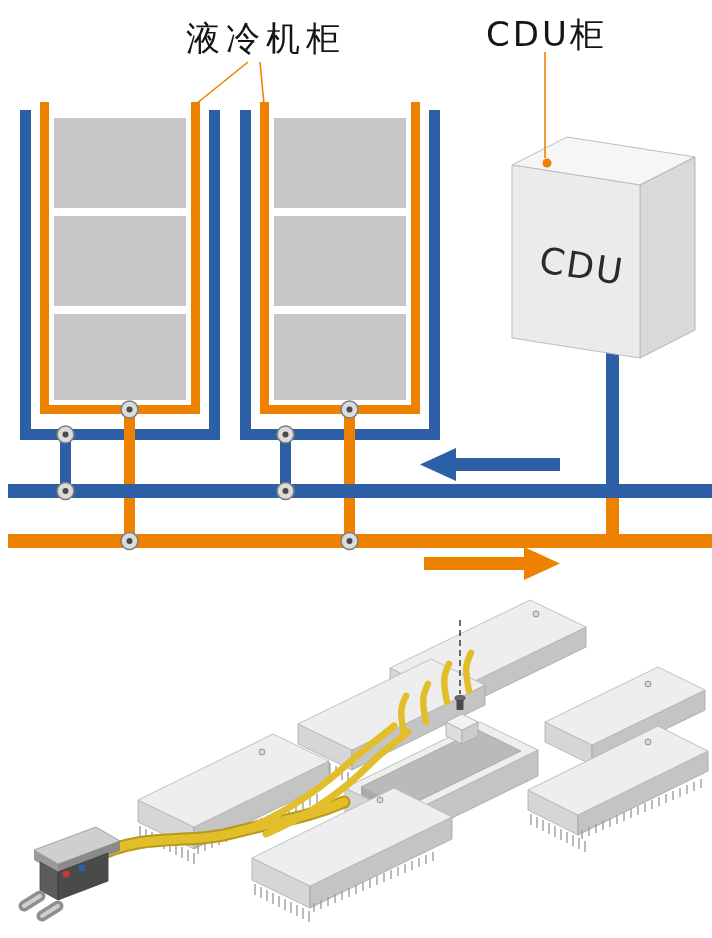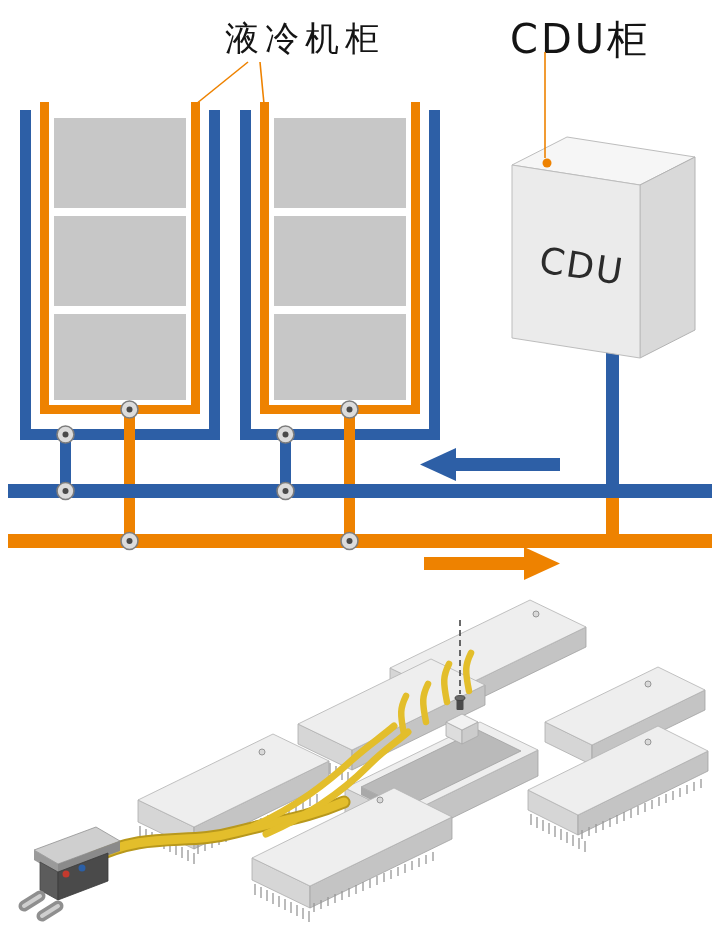--- a/index.html
+++ b/index.html
@@ -4,22 +4,22 @@
 <style>
   html,body{margin:0;padding:0;background:#fff;}
   .canvas{
     position:relative;width:712px;height:938px;background:#fff;overflow:hidden;
     font-family:"DejaVu Sans",sans-serif;
   }
   .callout{
     position:absolute;color:#141414;white-space:nowrap;
     font-family:"DejaVu Sans",sans-serif;
   }
-  .callout.cabinet{left:186px;top:16px;font-size:34px;letter-spacing:6px;margin-left:39px;}
-  .callout.cdu{left:510px;top:12px;font-size:40px;letter-spacing:3px;}
+  .callout.cabinet{left:186px;top:16px;font-size:34px;letter-spacing:6px;}
+  .callout.cdu{left:486px;top:12px;font-size:34px;letter-spacing:3px;}
   svg{position:absolute;left:0;top:0;}
   svg text{font-family:"DejaVu Sans",sans-serif;}
   .f-blue{fill:var(--return-blue,#2d5fa6);}
   .f-orange{fill:var(--supply-orange,#ee8200);}
   .f-gray{fill:var(--server-gray,#c7c7c7);}
   .leader{stroke:var(--supply-orange,#ee8200);stroke-width:1.6;fill:none;}
   .cdu-top{fill:#f6f6f6;stroke:#bdbdbd;stroke-width:1;}
   .cdu-front{fill:#ebebeb;stroke:#bdbdbd;stroke-width:1;}
   .cdu-side{fill:#d9d9d9;stroke:#b3b3b3;stroke-width:1;}
   .cdu-text{font-size:36px;fill:#2b2b2b;letter-spacing:2px;}

